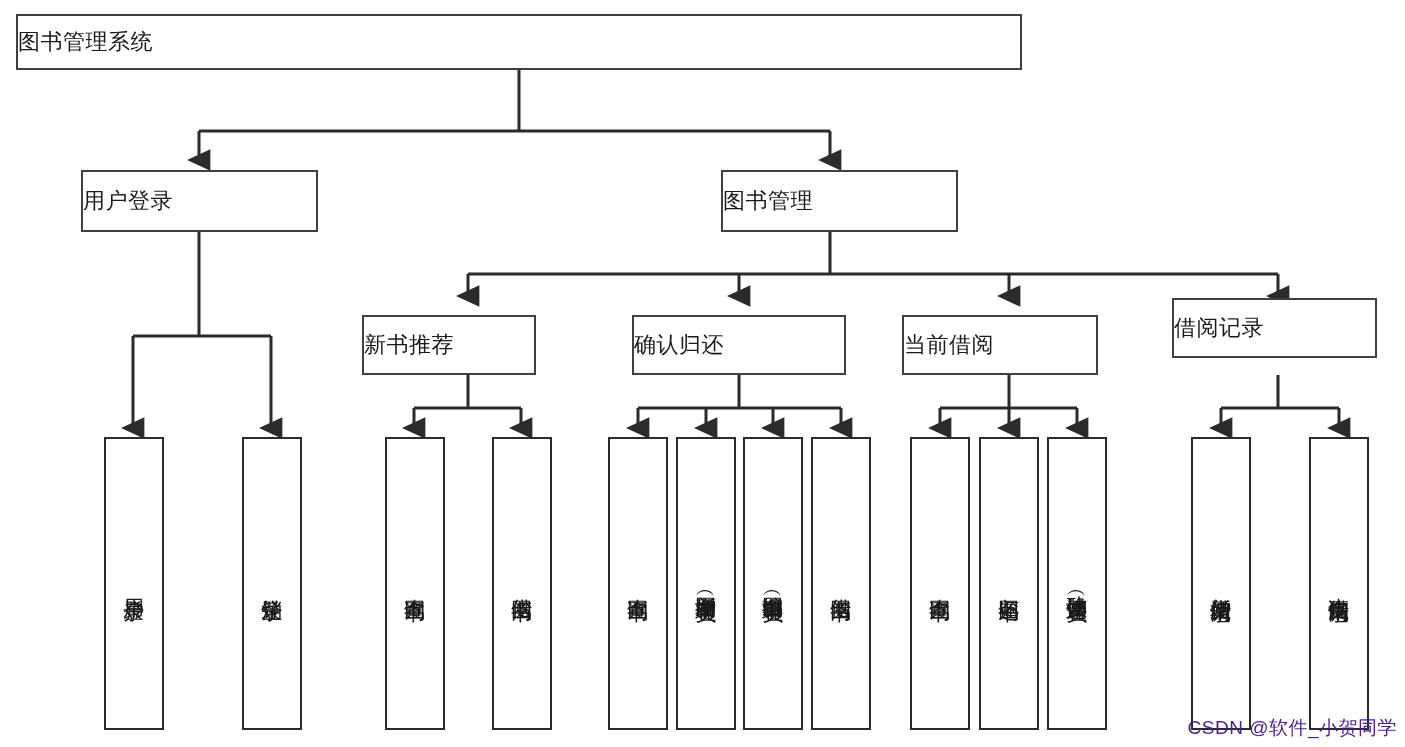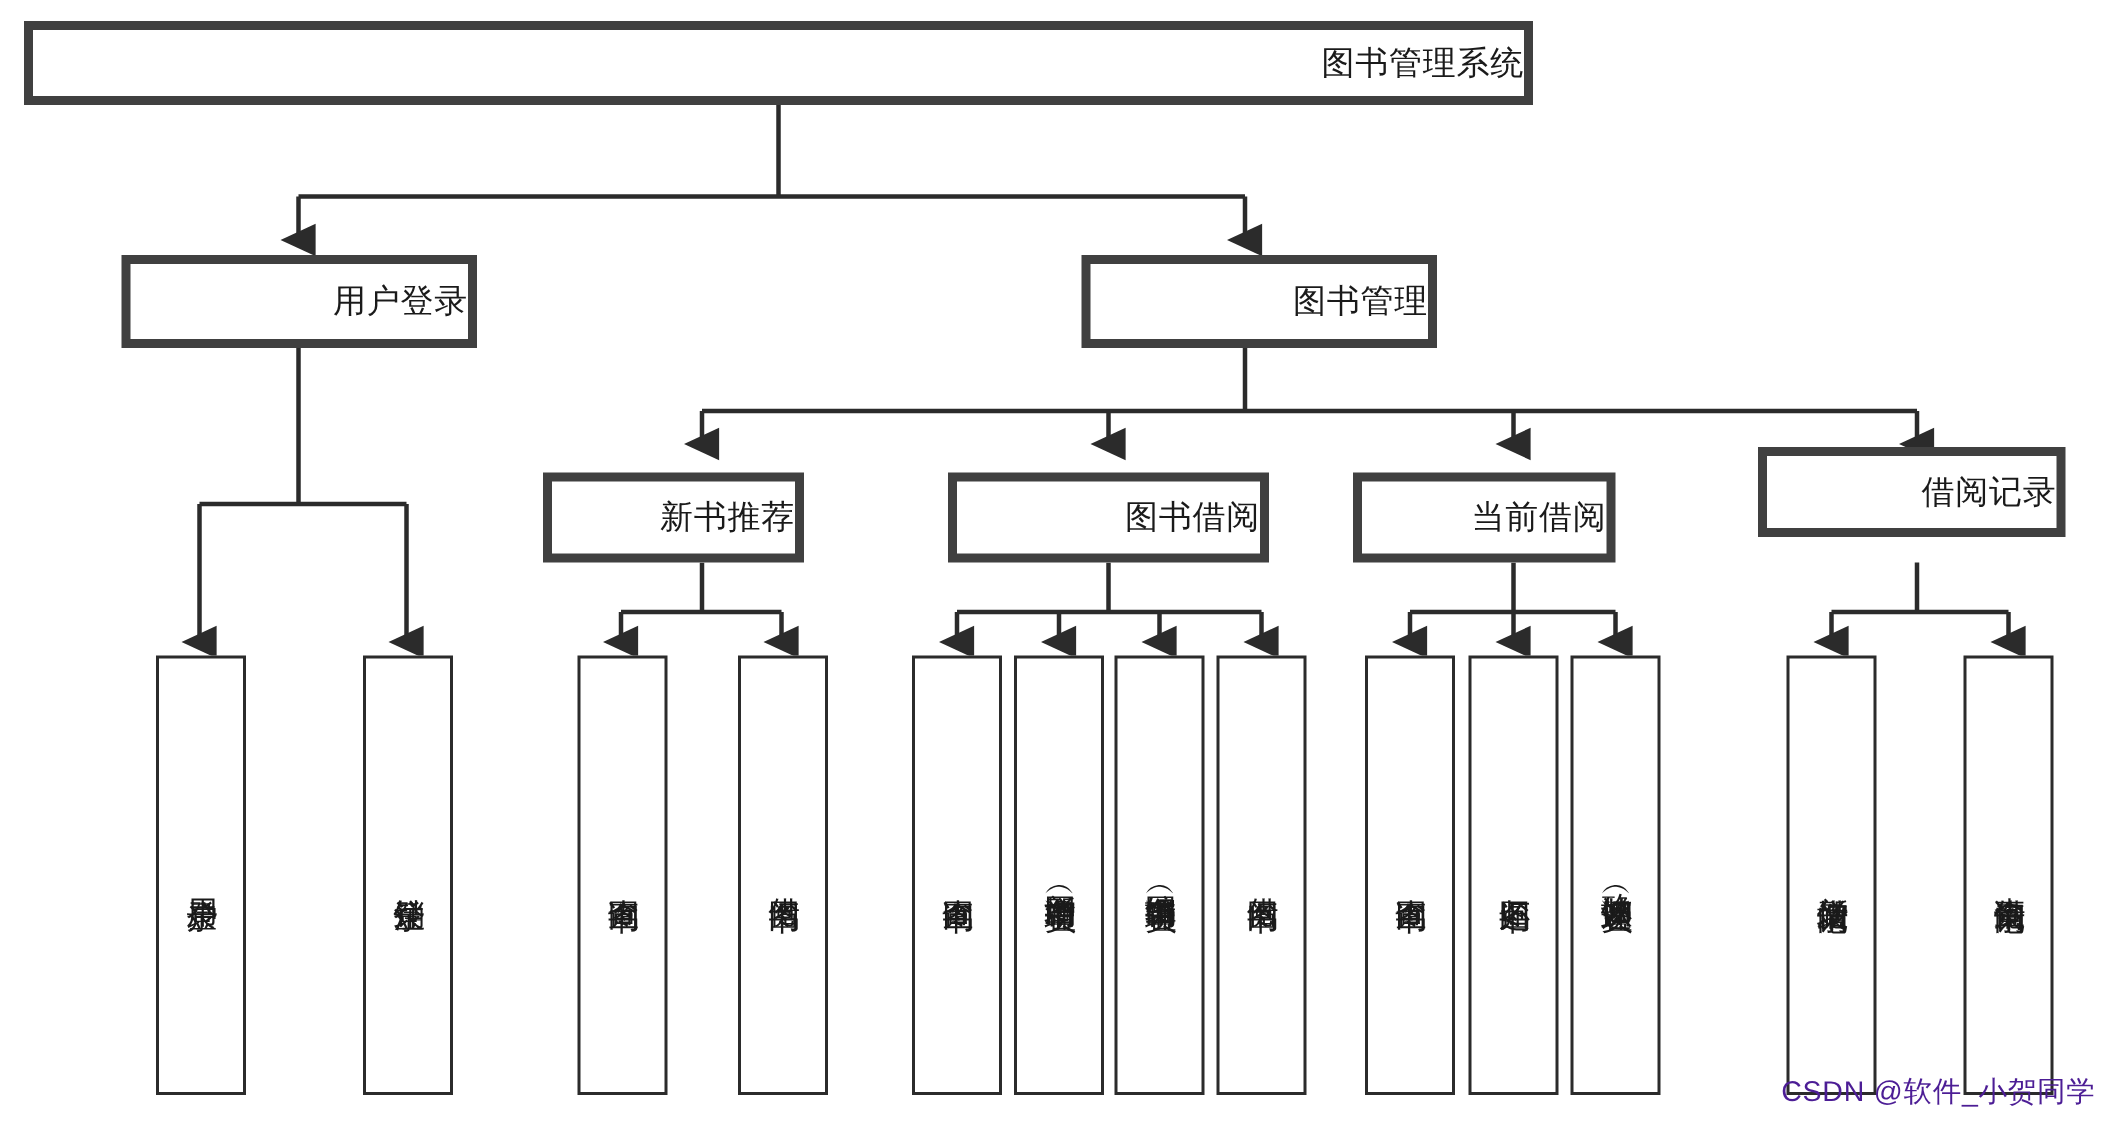--- a/index.html
+++ b/index.html
@@ -20,25 +20,25 @@
   #diagram-svg {
     position: absolute;
     left: 0;
     top: 0;
     width: 1405px;
     height: 747px;
   }
   .node-box {
     position: absolute;
     box-sizing: border-box;
-    border: 6px solid #404040;
+    border: 2px solid #404040;
     background: #ffffff;
     display: flex;
     align-items: center;
-    justify-content: flex-end;
+    justify-content: flex-start;
     color: #1a1a1a;
   }
   .node-label-h {
     font-size: 22px;
     line-height: 1.2;
     letter-spacing: 0.5px;
     white-space: nowrap;
   }
   .node-label-v {
     font-size: 21px;
@@ -151,24 +151,24 @@
 
   <div class="node-box" style="left:711px; top:170px; width:237px; height:62px;margin-left:10px;">
     <span class="node-label-h">图书管理</span>
   </div>
 
   <div class="node-box" style="left:362px; top:315px; width:174px; height:60px;">
     <span class="node-label-h">新书推荐</span>
   </div>
 
   <div class="node-box" style="left:632px; top:315px; width:214px; height:60px;">
-    <span class="node-label-h">图书借阅</span>
-  </div>
-
-  <div class="node-box" style="left:902px; top:315px; width:175px; height:60px;">
+    <span class="node-label-h">确认归还</span>
+  </div>
+
+  <div class="node-box" style="left:902px; top:315px; width:196px; height:60px;">
     <span class="node-label-h">当前借阅</span>
   </div>
 
   <div class="node-box" style="left:1172px; top:298px; width:205px; height:60px;">
     <span class="node-label-h">借阅记录</span>
   </div>
 
   <div class="leaf-box" style="left:104px; top:437px; width:60px; height:293px;">
     <span class="node-label-v">用户登录</span>
   </div>

